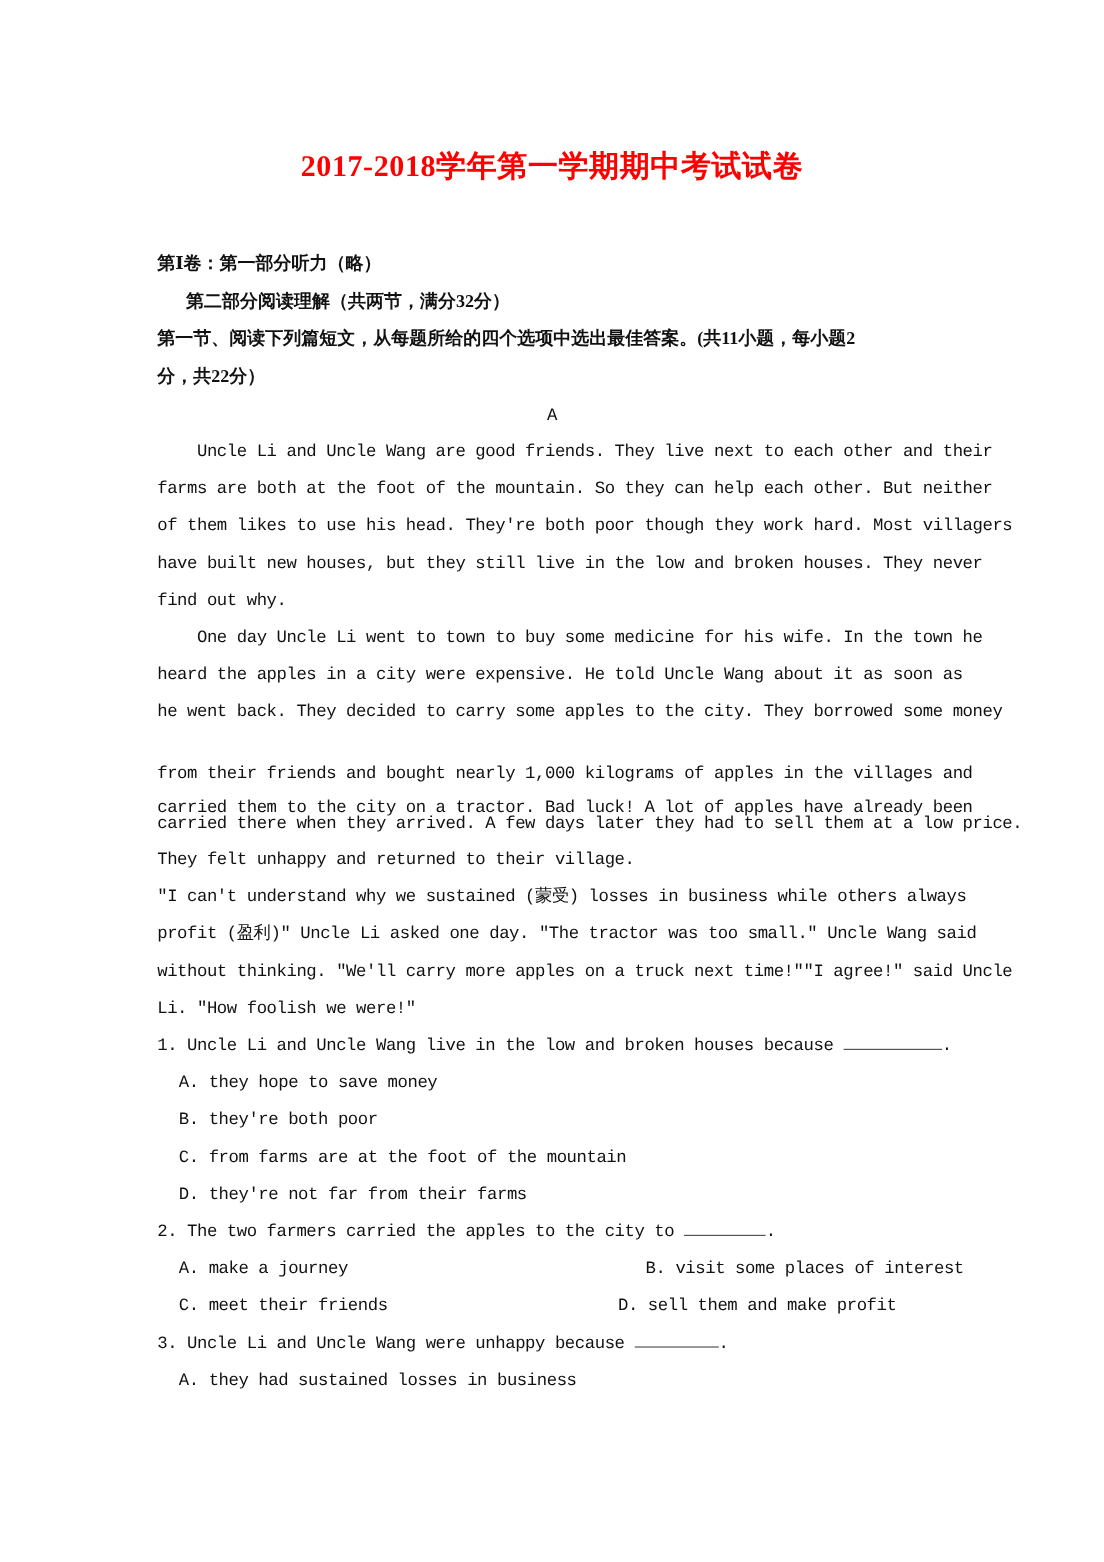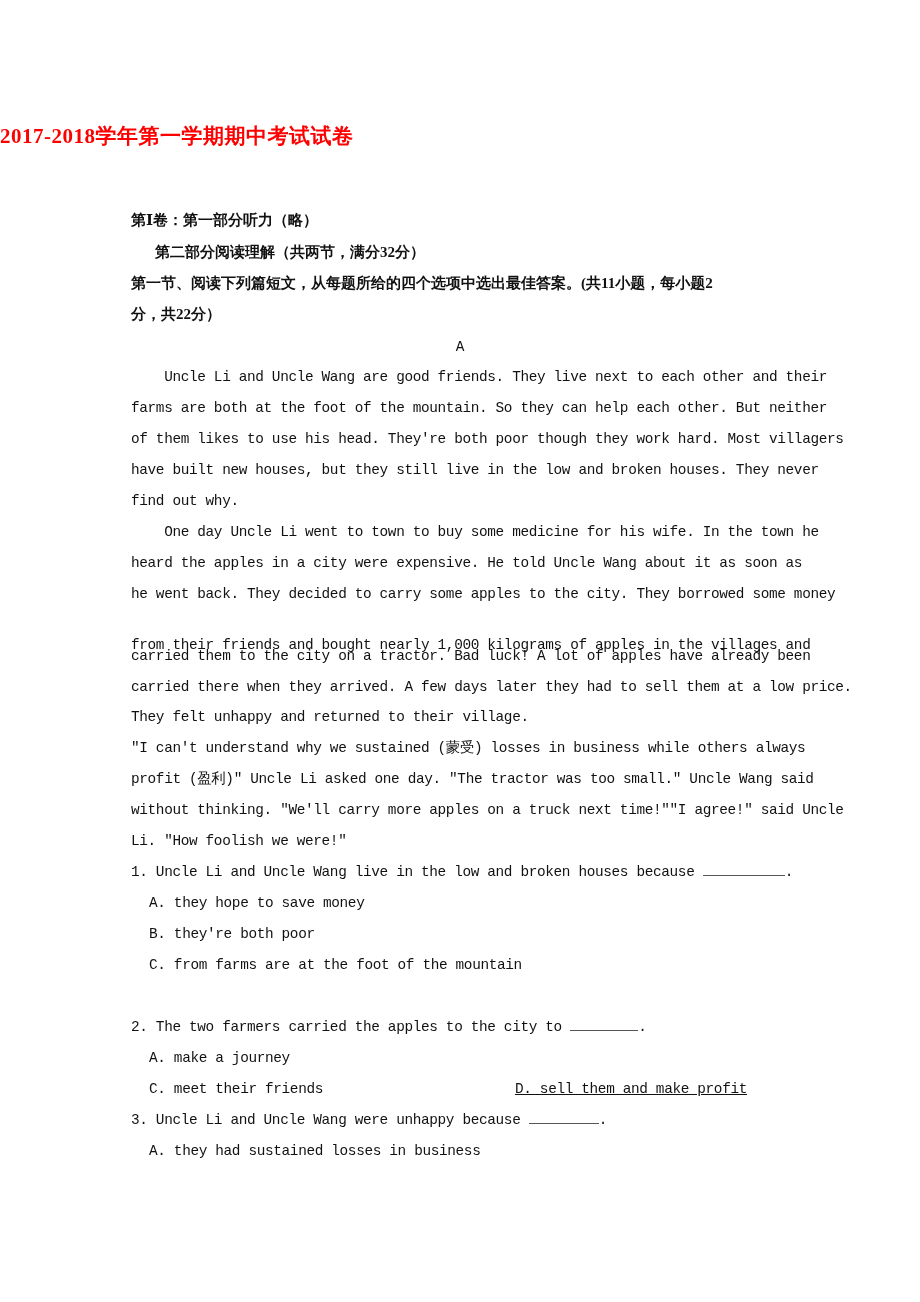--- a/index.html
+++ b/index.html
@@ -1,20 +1,20 @@
 <!DOCTYPE html>
 <html><head>
 <meta charset="utf-8">
 <style>
   html, body { margin: 0; padding: 0; background: #ffffff; }
   body { width: 920px; height: 1302px; position: relative; overflow: hidden;
          font-family: "Liberation Serif", "DejaVu Serif", serif; color: #111; }
   .page { position: absolute; left: 0; top: 0; width: 920px; height: 1302px; }
-  .title { position: absolute; left: 0; width: 920px; text-align: left;
-           color: #ff0000; font-weight: bold; font-size: 21px; letter-spacing: 0.5px; }
+  .title { position: absolute; left: 0; width: 920px; text-align: center;
+           color: #ff0000; font-weight: bold; font-size: 25px; letter-spacing: 0.5px; }
   .title.t1 { top: 122px; }
   .title.t2 { top: 171px; }
   .line { position: absolute; left: 131px; font-size: 15px; white-space: nowrap; line-height: 20px; }
   .bold { font-weight: bold; }
   .mono { font-family: "Liberation Mono", "DejaVu Sans Mono", monospace; font-size: 14.4px; letter-spacing: -0.35px; }
   .center { left: 0; width: 920px; text-align: center; }
   .blank { display: inline-block; border-bottom: 1px solid #555; height: 12px; vertical-align: baseline; }
 </style>
 </head>
 <body>
@@ -33,44 +33,46 @@
   <div>
     <div class="line mono" style="top:367px;white-space:pre;">    Uncle Li and Uncle Wang are good friends. They live next to each other and their</div>
     <div class="line mono" style="top:398px;">farms are both at the foot of the mountain. So they can help each other. But neither</div>
     <div class="line mono" style="top:429px;">of them likes to use his head. They're both poor though they work hard. Most villagers</div>
     <div class="line mono" style="top:460px;">have built new houses, but they still live in the low and broken houses. They never</div>
     <div class="line mono" style="top:491px;">find out why.</div>
     <div class="line mono" style="top:522px;white-space:pre;">    One day Uncle Li went to town to buy some medicine for his wife. In the town he</div>
     <div class="line mono" style="top:553px;">heard the apples in a city were expensive. He told Uncle Wang about it as soon as</div>
     <div class="line mono" style="top:584px;">he went back. They decided to carry some apples to the city. They borrowed some money</div>
     <div class="line mono" style="top:635px;">from their friends and bought nearly 1,000 kilograms of apples in the villages and</div>
-    <div class="line mono" style="top:646px;">carried them to the city on a tractor. Bad luck! A lot of apples have already been</div>
+    <div class="line mono" style="top:664px;">carried them to the city on a tractor. Bad luck! A lot of apples have already been</div>
     <div class="line mono" style="top:677px;">carried there when they arrived. A few days later they had to sell them at a low price.</div>
     <div class="line mono" style="top:707px;">They felt unhappy and returned to their village.</div>
     <div class="line mono" style="top:738px;">"I can't understand why we sustained (蒙受) losses in business while others always</div>
     <div class="line mono" style="top:769px;">profit (盈利)" Uncle Li asked one day. "The tractor was too small." Uncle Wang said</div>
     <div class="line mono" style="top:800px;">without thinking. "We'll carry more apples on a truck next time!""I agree!" said Uncle</div>
     <div class="line mono" style="top:831px;">Li. "How foolish we were!"</div>
   </div>
 
   <div class="line mono" style="top:862px;">
     <span>1. Uncle Li and Uncle Wang live in the low and broken houses because</span>
     <span class="blank" style="width:82px;"></span><span>.</span>
   </div>
   <div class="line mono" style="left:149px;top:893px;">A. they hope to save money</div>
   <div class="line mono" style="left:149px;top:924px;">B. they're both poor</div>
   <div class="line mono" style="left:149px;top:955px;">C. from farms are at the foot of the mountain</div>
+  <div class="line mono" style="left:149px;top:986px;">D. they're not far from their farms</div>
 
   <div class="line mono" style="top:1017px;">
     <span>2. The two farmers carried the apples to the city to</span>
     <span class="blank" style="width:68px;"></span><span>.</span>
   </div>
   <div class="line mono" style="left:149px;top:1048px;">A. make a journey</div>
+  <div class="line mono" style="left:538px;top:1048px;">B. visit some places of interest</div>
   <div class="line mono" style="left:149px;top:1079px;">C. meet their friends</div>
-  <div class="line mono" style="left:515px;top:1079px;text-decoration:underline;">D. sell them and make profit</div>
+  <div class="line mono" style="left:515px;top:1079px;">D. sell them and make profit</div>
 
   <div class="line mono" style="top:1110px;">
     <span>3. Uncle Li and Uncle Wang were unhappy because</span>
     <span class="blank" style="width:70px;"></span><span>.</span>
   </div>
   <div class="line mono" style="left:149px;top:1141px;">A. they had sustained losses in business</div>
 
 </div>
 
 </body></html>

